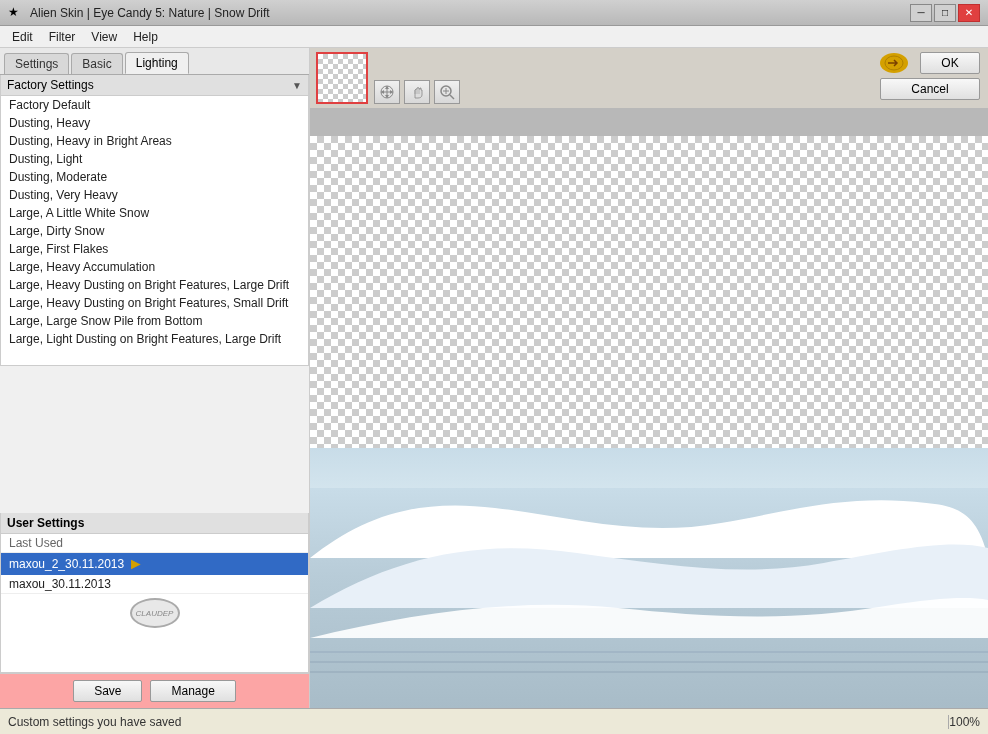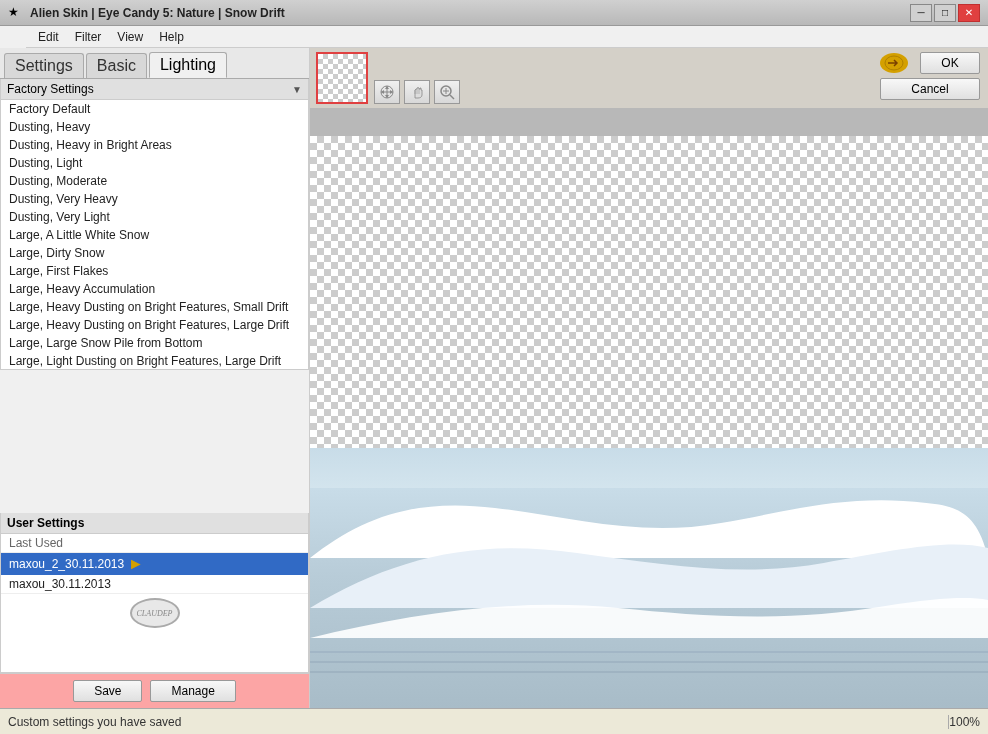--- a/index.html
+++ b/index.html
@@ -29,21 +29,20 @@
       align-items: center;
       gap: 6px;
     }
     .title-bar-icon {
       width: 16px;
       height: 16px;
     }
     .title-bar-text {
       font-size: 12px;
       color: #222;
-      font-weight: bold;
     }
     .title-bar-controls {
       display: flex;
       gap: 2px;
     }
     .title-btn {
       width: 22px;
       height: 18px;
       border: 1px solid #888;
       background: #d0d0d0;
@@ -60,21 +59,20 @@
     }
 
     
     .menu-bar {
       background: #f0f0f0;
       height: 22px;
       display: flex;
       align-items: center;
       padding: 0 4px;
       border-bottom: 1px solid #ccc;
-      margin-left: 26px;
     }
     .menu-item {
       padding: 2px 8px;
       cursor: pointer;
       font-size: 12px;
       color: #222;
     }
 
     
     .main-content {
@@ -100,21 +98,21 @@
       background: #e8e8e8;
       padding: 4px 4px 0 4px;
       border-bottom: 1px solid #aaa;
     }
     .tab {
       padding: 3px 10px;
       border: 1px solid #aaa;
       border-bottom: none;
       background: #d8d8d8;
       cursor: pointer;
-      font-size: 16px;
+      font-size: 12px;
       margin-right: 2px;
       border-radius: 3px 3px 0 0;
       color: #333;
     }
     .tab.active {
       background: #f0f0f0;
       border-bottom: 1px solid #f0f0f0;
       z-index: 1;
       color: #000;
     }
@@ -177,21 +175,20 @@
       background: #316AC5;
       color: white;
     }
 
     .watermark {
       display: flex;
       justify-content: center;
       align-items: center;
       padding: 4px;
       border-top: 1px solid #eee;
-      font-family: Liberation Serif, serif;
     }
 
     .watermark-circle {
       width: 50px;
       height: 30px;
       border: 2px solid #aaa;
       border-radius: 50%;
       background: #e8e8e8;
       display: flex;
       align-items: center;
@@ -402,27 +399,26 @@
       </div>
 
       <div class="factory-list-area">
         <ul class="preset-list">
           <li>Factory Default</li>
           <li>Dusting, Heavy</li>
           <li>Dusting, Heavy in Bright Areas</li>
           <li>Dusting, Light</li>
           <li>Dusting, Moderate</li>
           <li>Dusting, Very Heavy</li>
-          <li>Dusting, Very Light</li>
           <li>Large, A Little White Snow</li>
           <li>Large, Dirty Snow</li>
           <li>Large, First Flakes</li>
           <li>Large, Heavy Accumulation</li>
+          <li>Large, Heavy Dusting on Bright Features, Large Drift</li>
           <li>Large, Heavy Dusting on Bright Features, Small Drift</li>
-          <li>Large, Heavy Dusting on Bright Features, Large Drift</li>
           <li>Large, Large Snow Pile from Bottom</li>
           <li>Large, Light Dusting on Bright Features, Large Drift</li>
         </ul>
       </div>
     </div>
 
     <div class="user-settings-area">
       <div class="user-settings-header">
         <span>User Settings</span>
       </div>

